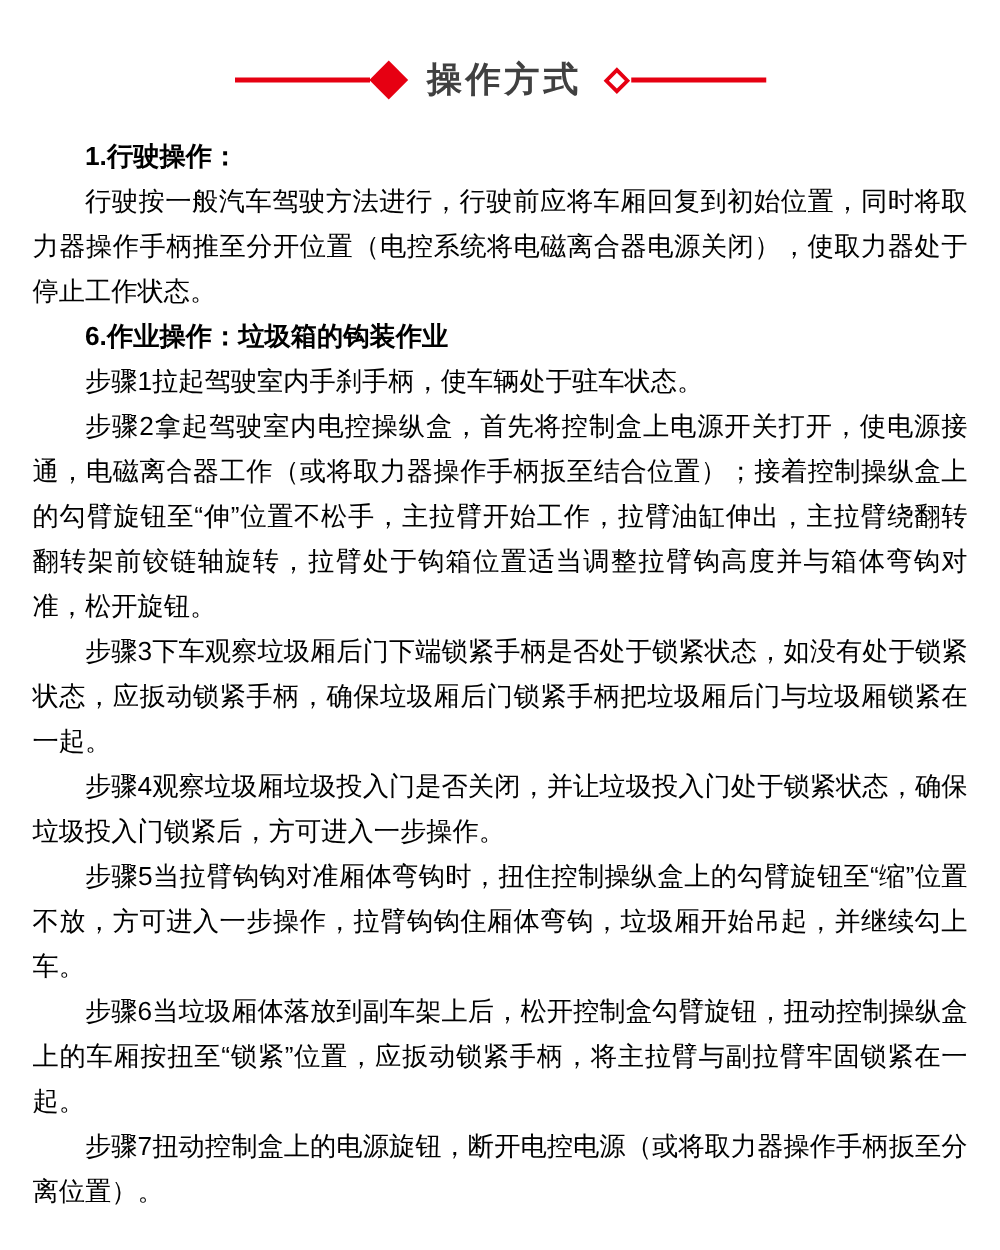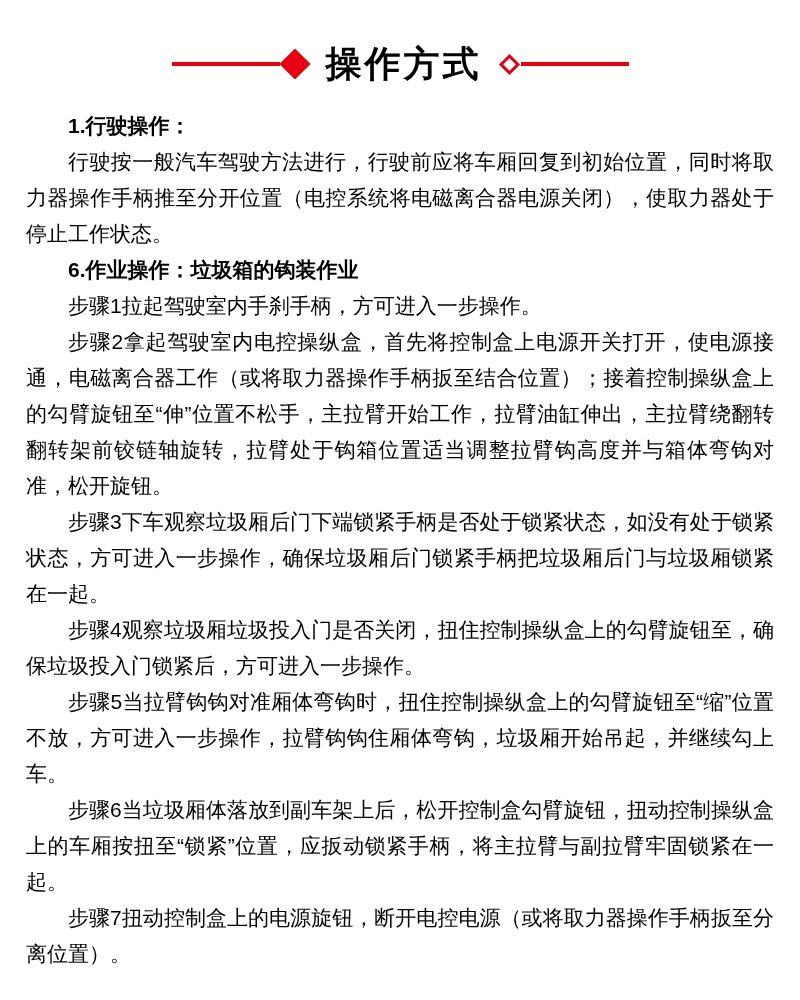--- a/index.html
+++ b/index.html
@@ -49,22 +49,22 @@
     margin: 0 4px;
   }
   .diamond.small {
     width: 15px;
     height: 15px;
     background: none;
     border: 3px solid #e60012;
     box-sizing: border-box;
   }
   .title-text {
-    color: #000000;
-    font-size: 36px;
+    color: #404040;
+    font-size: 28px;
     font-weight: bold;
     letter-spacing: 3px;
     margin: 0 16px;
     white-space: nowrap;
     line-height: 1;
   }
 
   
   .content {
     padding: 0 26px 0 26px;
@@ -102,22 +102,22 @@
     </div>
     <div class="rule right"></div>
   </div>
 
   <div class="content">
 
     <p class="para heading">1.行驶操作：</p>
     <p class="para indent">行驶按一般汽车驾驶方法进行，行驶前应将车厢回复到初始位置，同时将取力器操作手柄推至分开位置（电控系统将电磁离合器电源关闭），使取力器处于停止工作状态。</p>
 
     <p class="para heading">6.作业操作：垃圾箱的钩装作业</p>
-    <p class="para indent">步骤1拉起驾驶室内手刹手柄，方可进入一步操作。</p>
+    <p class="para indent">步骤1拉起驾驶室内手刹手柄，使车辆处于驻车状态。</p>
     <p class="para indent">步骤2拿起驾驶室内电控操纵盒，首先将控制盒上电源开关打开，使电源接通，电磁离合器工作（或将取力器操作手柄扳至结合位置）；接着控制操纵盒上的勾臂旋钮至“伸”位置不松手，主拉臂开始工作，拉臂油缸伸出，主拉臂绕翻转翻转架前铰链轴旋转，拉臂处于钩箱位置适当调整拉臂钩高度并与箱体弯钩对准，松开旋钮。</p>
-    <p class="para indent">步骤3下车观察垃圾厢后门下端锁紧手柄是否处于锁紧状态，如没有处于锁紧状态，方可进入一步操作，确保垃圾厢后门锁紧手柄把垃圾厢后门与垃圾厢锁紧在一起。</p>
-    <p class="para indent">步骤4观察垃圾厢垃圾投入门是否关闭，扭住控制操纵盒上的勾臂旋钮至，确保垃圾投入门锁紧后，方可进入一步操作。</p>
+    <p class="para indent">步骤3下车观察垃圾厢后门下端锁紧手柄是否处于锁紧状态，如没有处于锁紧状态，应扳动锁紧手柄，确保垃圾厢后门锁紧手柄把垃圾厢后门与垃圾厢锁紧在一起。</p>
+    <p class="para indent">步骤4观察垃圾厢垃圾投入门是否关闭，并让垃圾投入门处于锁紧状态，确保垃圾投入门锁紧后，方可进入一步操作。</p>
     <p class="para indent">步骤5当拉臂钩钩对准厢体弯钩时，扭住控制操纵盒上的勾臂旋钮至“缩”位置不放，方可进入一步操作，拉臂钩钩住厢体弯钩，垃圾厢开始吊起，并继续勾上车。</p>
     <p class="para indent">步骤6当垃圾厢体落放到副车架上后，松开控制盒勾臂旋钮，扭动控制操纵盒上的车厢按扭至“锁紧”位置，应扳动锁紧手柄，将主拉臂与副拉臂牢固锁紧在一起。</p>
     <p class="para indent">步骤7扭动控制盒上的电源旋钮，断开电控电源（或将取力器操作手柄扳至分离位置）。</p>
 
   </div>
 </div>
 
 </body></html>

